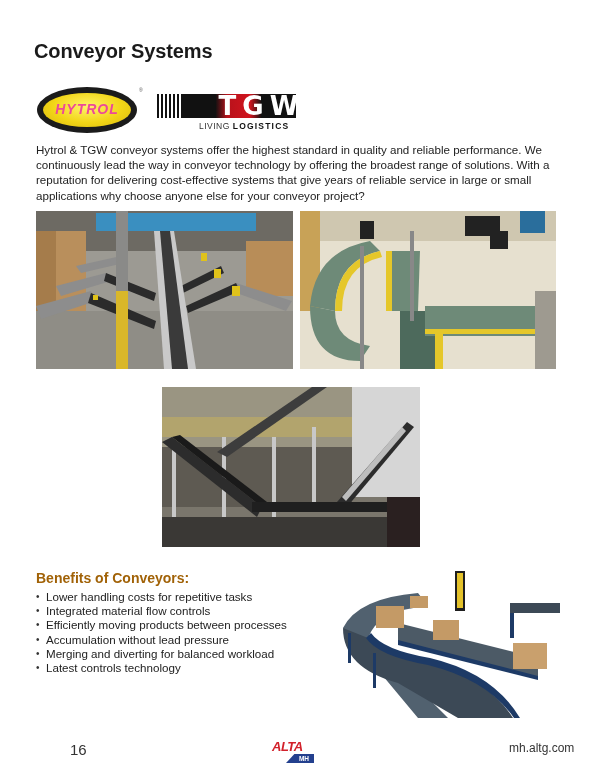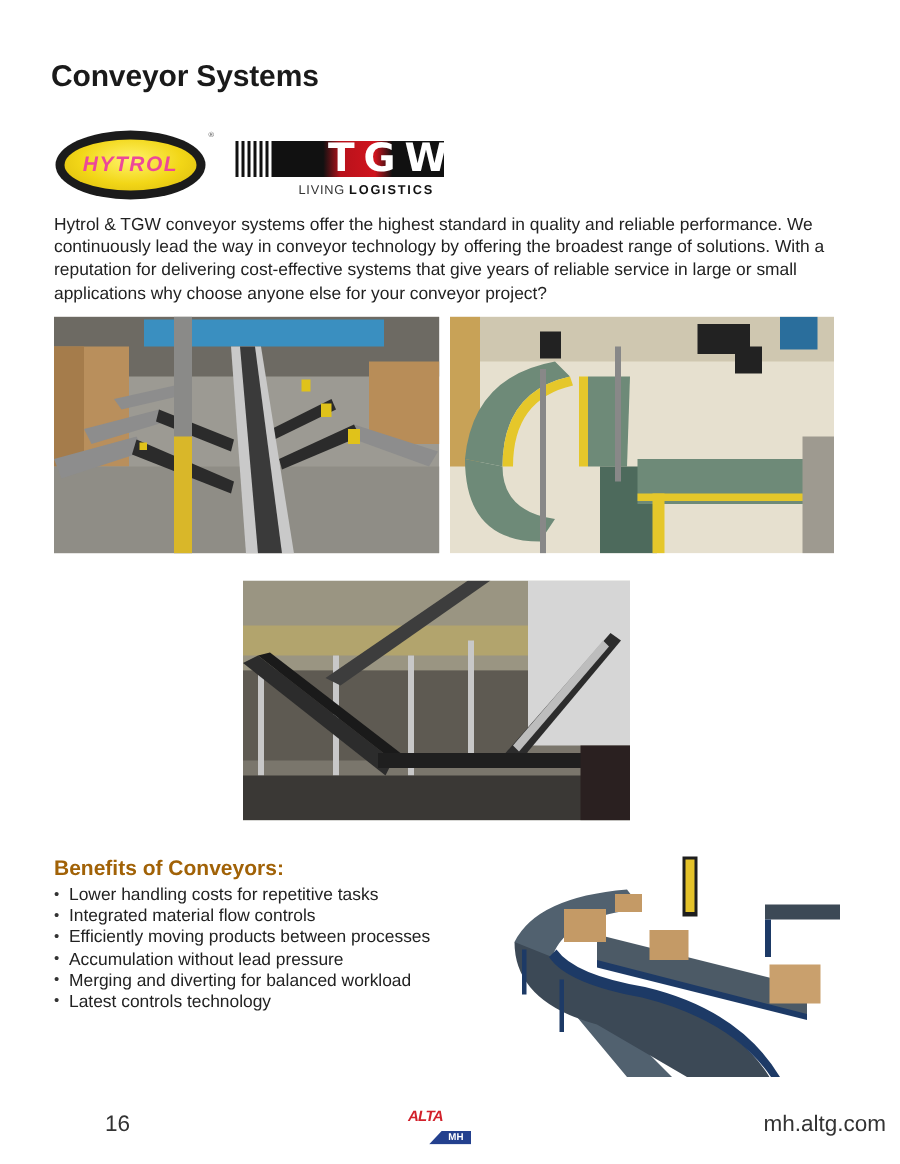--- a/index.html
+++ b/index.html
@@ -65,24 +65,24 @@
     .benefits-list {
       position: absolute; left: 36px; top: 590px; list-style: none;
       font-size: 11.6px; line-height: 14.2px; color: #222;
     }
     .benefits-list li { position: relative; padding-left: 10px; }
     .benefits-list li::before {
       content: "•"; position: absolute; left: 0; top: 0; font-size: 10px; color: #333;
     }
 
     .footer-page { position: absolute; left: 38px; top: 741px; font-size: 15px; color: #333; margin-left: 32px; }
-    .footer-url { position: absolute; left: 509px; top: 741px; font-size: 15px; color: #333; }
+    .footer-url { position: absolute; left: 509px; top: 741px; font-size: 12px; color: #333; }
     .alta-logo { position: absolute; left: 272px; top: 739px; width: 44px; height: 26px; }
     .alta-text {
-      position: absolute; left: 0; top: 0; font-size: 10px; font-weight: bold; font-style: italic;
+      position: absolute; left: 0; top: 0; font-size: 13px; font-weight: bold; font-style: italic;
       color: #d2212b; letter-spacing: -0.5px;
     }
     .alta-mh {
       position: absolute; left: 14px; top: 15px; width: 28px; height: 9px;
       background: #23408e; clip-path: polygon(30% 0, 100% 0, 100% 100%, 0 100%);
       color: #fff; font-size: 6.5px; font-weight: bold; text-align: right; padding-right: 5px; line-height: 9px;
     }
   </style>
 </head>
 <body>

